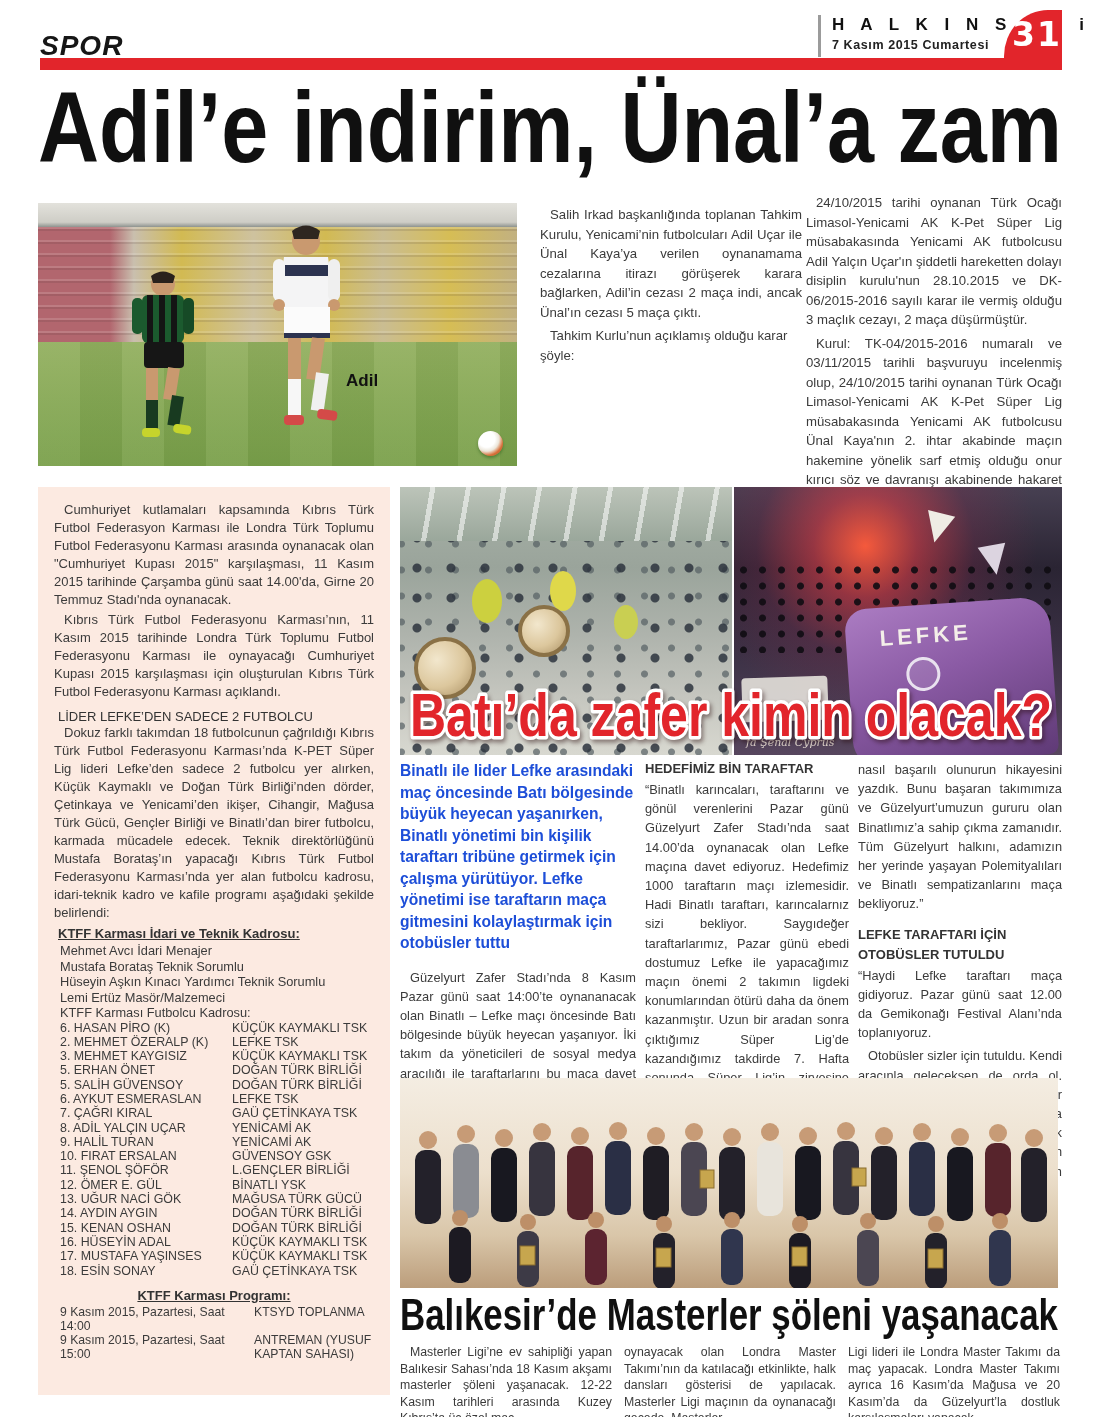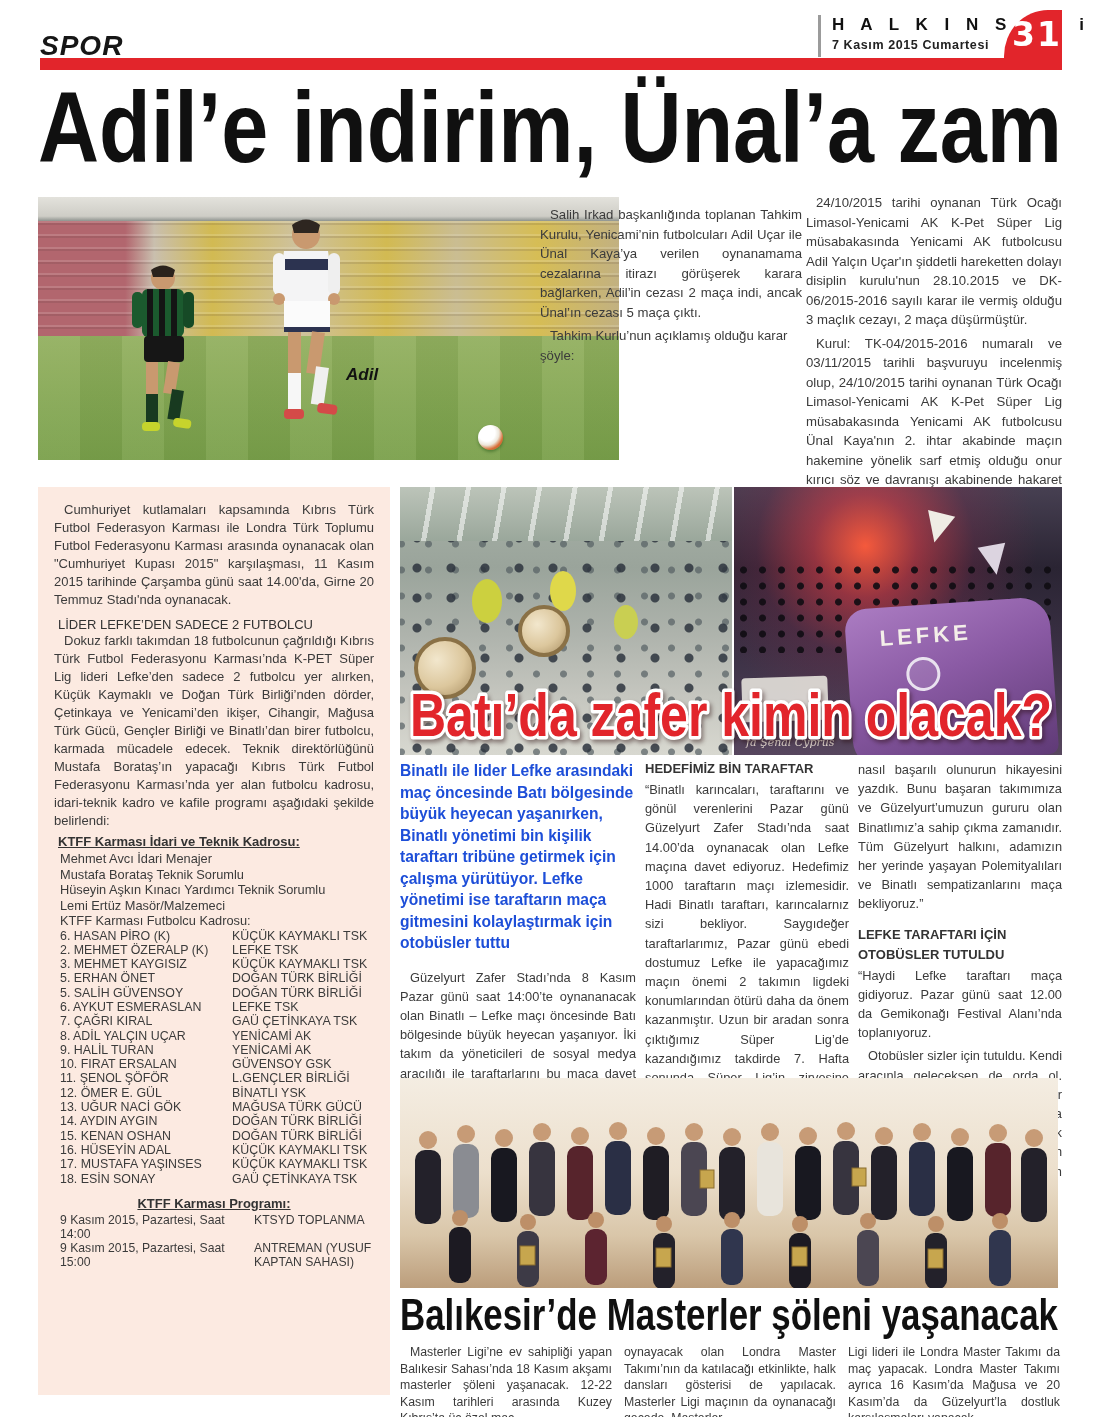--- a/index.html
+++ b/index.html
@@ -28,21 +28,21 @@
   
   .col{position:absolute;}
   p{margin:0 0 4px 0;}
   .just{text-align:justify;}
   .ind{text-indent:10px;}
   .standfirst{font-size:16.6px;line-height:28px;font-weight:bold;color:#3d3d3d;}
   .bodytxt{font-size:13.2px;line-height:19.5px;color:#3b3b3b;}
 
   
   .photo{position:absolute;overflow:hidden;}
-  .photo-main{left:38px;top:197px;width:581px;height:263px;font-style:italic;}
+  .photo-main{left:38px;top:203px;width:479px;height:263px;}
   .pm-roof{position:absolute;left:0;top:0;width:100%;height:9%;
       background:linear-gradient(180deg,#e3e2dc 0%,#cecdc6 80%,#8e938f 100%);}
   .pm-stands{position:absolute;left:0;top:9%;width:100%;height:44%;
       background:
         repeating-linear-gradient(180deg, rgba(255,255,255,.14) 0 2px, rgba(60,40,40,.13) 2px 4px, transparent 4px 13px),
         linear-gradient(90deg,#b2666e 0%,#b2666e 15%,#c9bfae 20%,#d2ba52 30%,#cec29f 45%,#d2ba52 60%,#cabd92 72%,#d6bd55 86%,#c2b181 100%);}
   .pm-grass{position:absolute;left:0;top:53%;width:100%;height:47%;
       background:
         repeating-linear-gradient(90deg, rgba(255,255,255,.05) 0 42px, rgba(0,40,0,.05) 42px 84px),
         linear-gradient(180deg,#93b060 0%,#87a955 45%,#7aa04b 100%);}
@@ -194,20 +194,21 @@
     <p class="bodytxt just ind" style="margin-top:12px;" data-interactable="false">Salih Irkad başkanlığında toplanan Tahkim Kurulu, Yenicami’nin futbolcuları Adil Uçar ile Ünal Kaya’ya verilen oynanamama cezalarına itirazı görüşerek karara bağlarken, Adil’in cezası 2 maça indi, ancak Ünal’ın cezası 5 maça çıktı.</p>
     <p class="bodytxt ind" data-interactable="false">Tahkim Kurlu’nun açıklamış olduğu karar şöyle:</p>
   </div>
   <div class="col" style="left:806px;top:193px;width:256px;" data-interactable="false">
     <p class="bodytxt just ind" data-interactable="false">24/10/2015 tarihi oynanan Türk Ocağı Limasol-Yenicami AK K-Pet Süper Lig müsabakasında Yenicami AK futbolcusu Adil Yalçın Uçar'ın şiddetli hareketten dolayı disiplin kurulu'nun 28.10.2015 ve DK-06/2015-2016 sayılı karar ile vermiş olduğu 3 maçlık cezayı, 2 maça düşürmüştür.</p>
     <p class="bodytxt just ind" data-interactable="false">Kurul: TK-04/2015-2016 numaralı ve 03/11/2015 tarihli başvuruyu incelenmiş olup, 24/10/2015 tarihi oynanan Türk Ocağı Limasol-Yenicami AK K-Pet Süper Lig müsabakasında Yenicami AK futbolcusu Ünal Kaya'nın 2. ihtar akabinde maçın hakemine yönelik sarf etmiş olduğu onur kırıcı söz ve davranışı akabinende hakaret etmesi dolayısıyla disiplin kurulunun 28.10.2015 tarih ve DK-06/2015-2016 sayılı kararı ile vermiş olduğu 4 maçlık cezanın, 5 maça çıkarılmasına karar vermiştir.</p>
   </div>
 
   <div class="pinkbox" data-interactable="false">
     <p class="para ind" data-interactable="false">Cumhuriyet kutlamaları kapsamında Kıbrıs Türk Futbol Federasyon Karması ile Londra Türk Toplumu Futbol Federasyonu Karması arasında oynanacak olan "Cumhuriyet Kupası 2015" karşılaşması, 11 Kasım 2015 tarihinde Çarşamba günü saat 14.00'da, Girne 20 Temmuz Stadı'nda oynanacak.</p>
+    <p class="para ind" data-interactable="false">Kıbrıs Türk Futbol Federasyonu Karması’nın, 11 Kasım 2015 tarihinde Londra Türk Toplumu Futbol Federasyonu Karması ile oynayacağı Cumhuriyet Kupası 2015 karşılaşması için oluşturulan Kıbrıs Türk Futbol Federasyonu Karması açıklandı.</p>
     <div class="sh" data-interactable="false">LİDER LEFKE’DEN SADECE 2 FUTBOLCU</div>
     <p class="para ind" data-interactable="false">Dokuz farklı takımdan 18 futbolcunun çağrıldığı Kıbrıs Türk Futbol Federasyonu Karması’nda K-PET Süper Lig lideri Lefke’den sadece 2 futbolcu yer alırken, Küçük Kaymaklı ve Doğan Türk Birliği’nden dörder, Çetinkaya ve Yenicami’den ikişer, Cihangir, Mağusa Türk Gücü, Gençler Birliği ve Binatlı’dan birer futbolcu, karmada mücadele edecek. Teknik direktörlüğünü Mustafa Borataş’ın yapacağı Kıbrıs Türk Futbol Federasyonu Karması’nda yer alan futbolcu kadrosu, idari-teknik kadro ve kafile programı aşağıdaki şekilde belirlendi:</p>
     <div class="shu" data-interactable="false">KTFF Karması İdari ve Teknik Kadrosu:</div>
     <div class="staff" data-interactable="false">Mehmet Avcı  İdari Menajer</div>
     <div class="staff" data-interactable="false">Mustafa Borataş  Teknik Sorumlu</div>
     <div class="staff" data-interactable="false">Hüseyin Aşkın Kınacı  Yardımcı Teknik Sorumlu</div>
     <div class="staff" data-interactable="false">Lemi Ertüz  Masör/Malzemeci</div>
     <div class="staff" data-interactable="false">KTFF Karması Futbolcu Kadrosu:</div>
 
     <div class="player" data-interactable="false">

